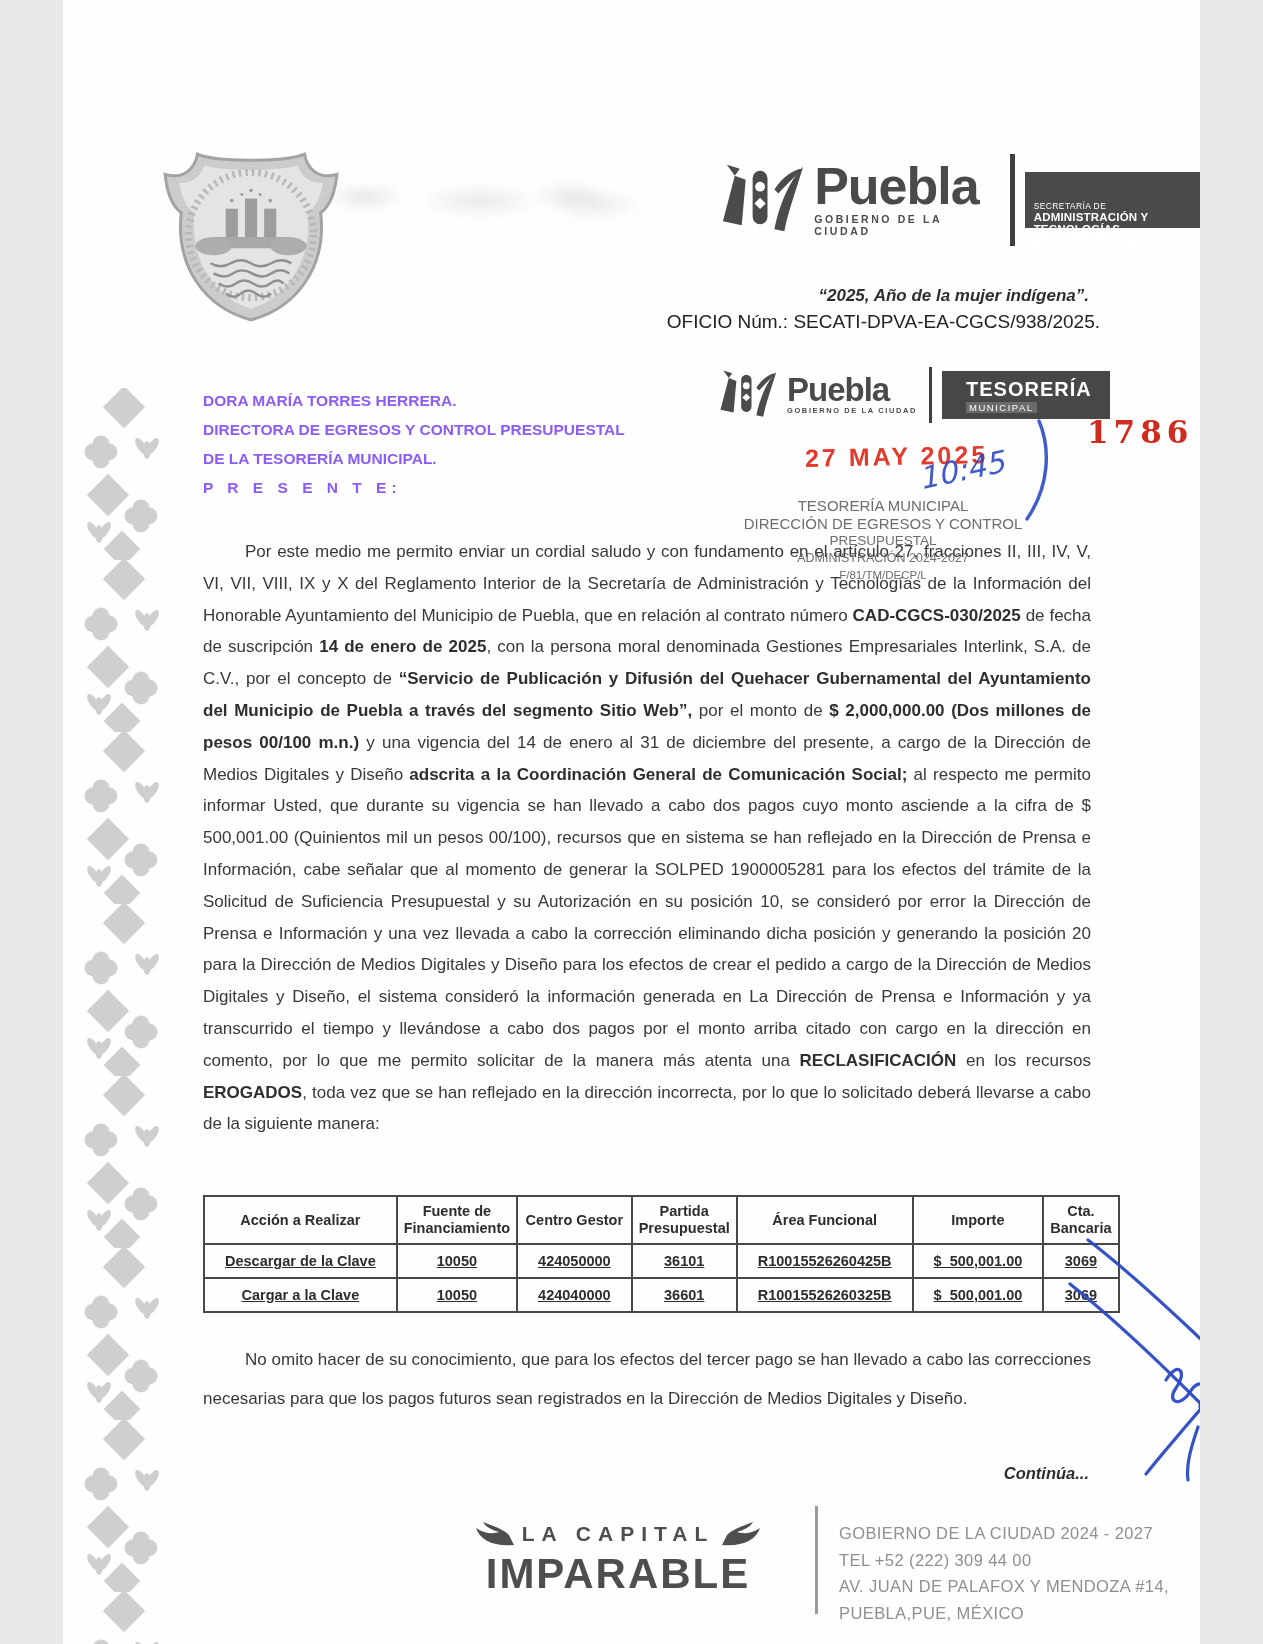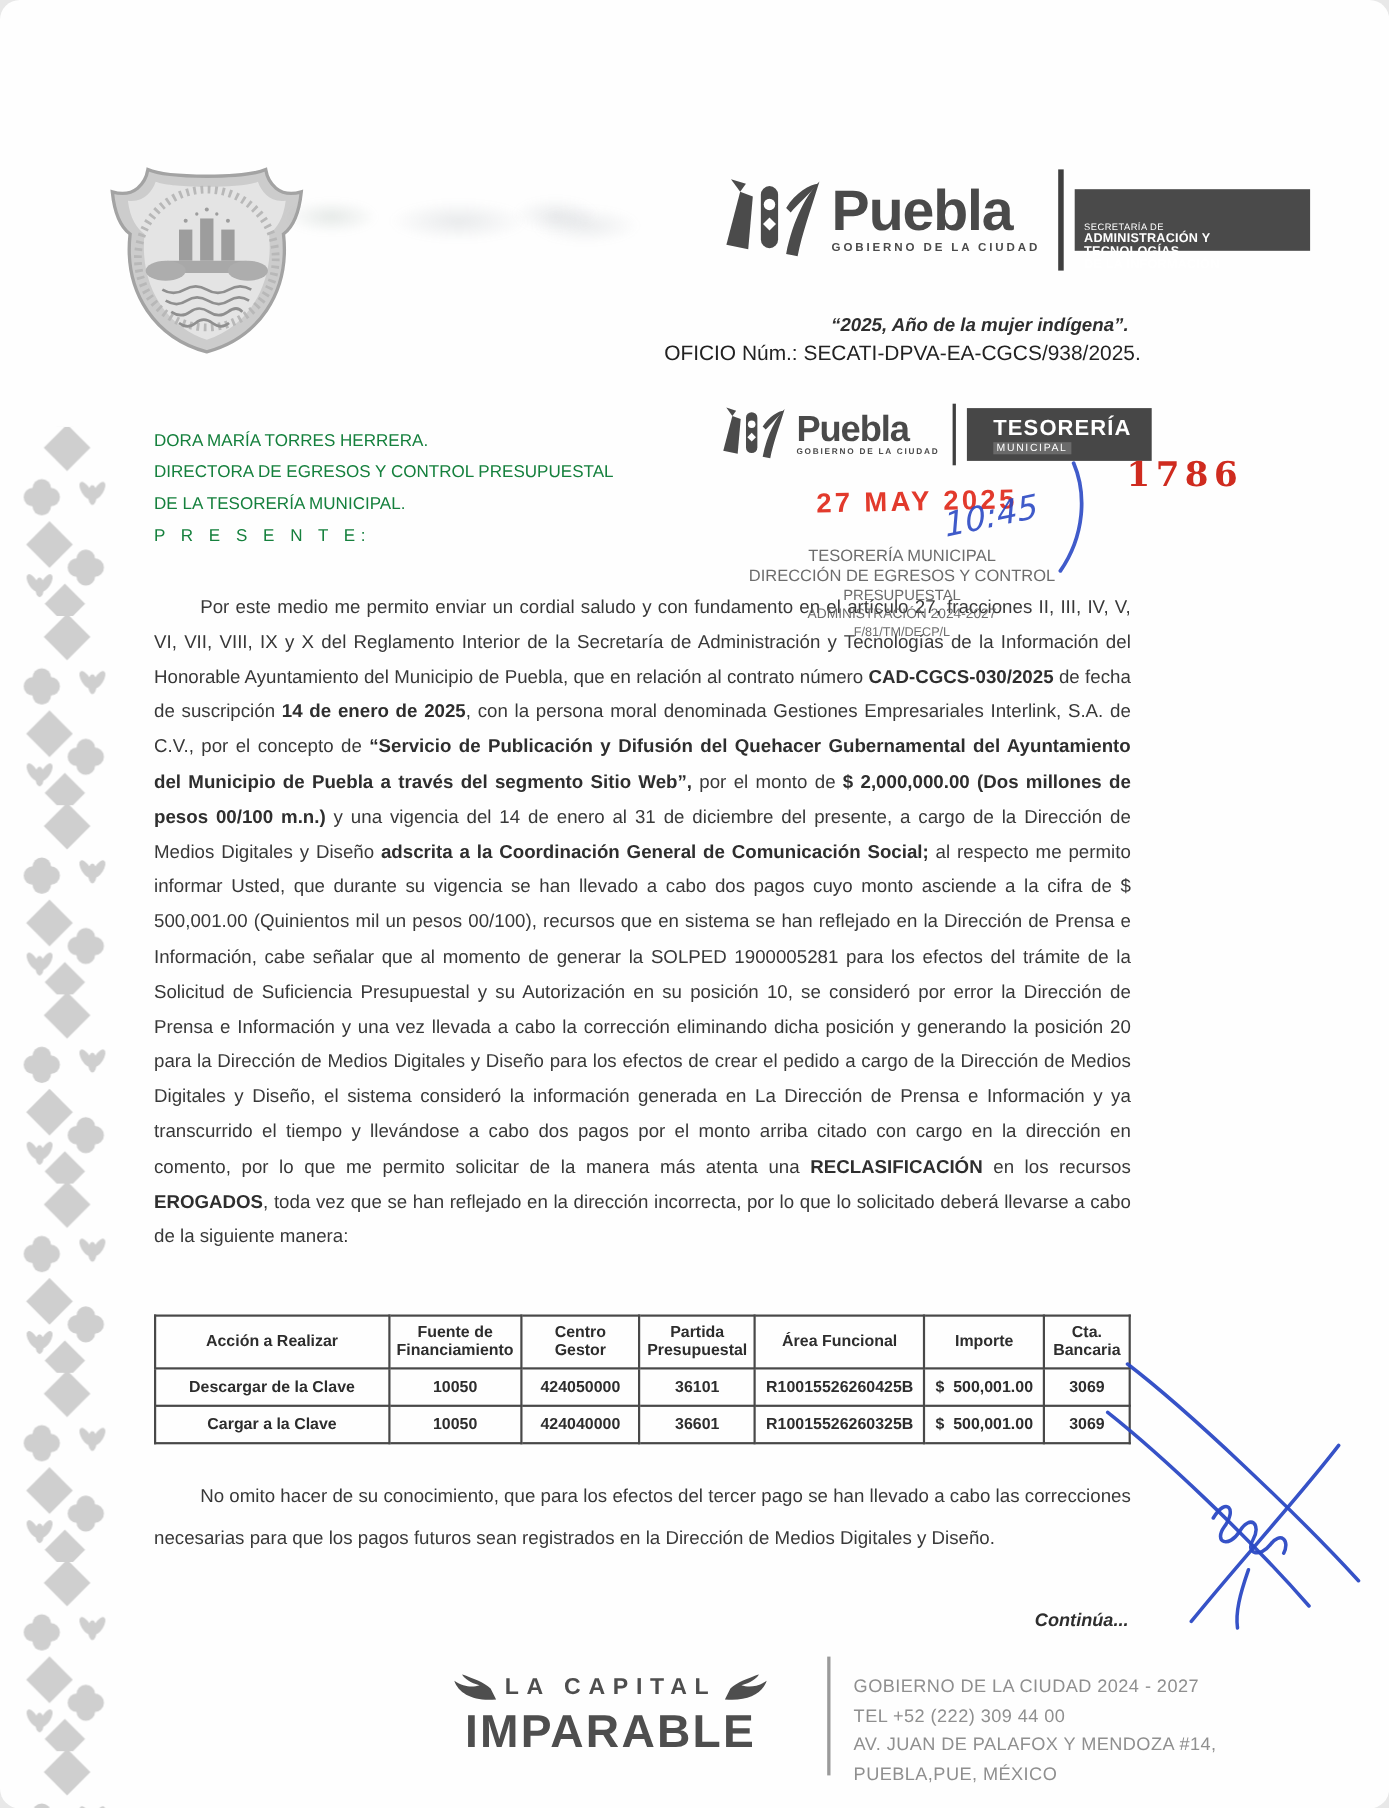--- a/index.html
+++ b/index.html
@@ -1,21 +1,21 @@
 <!DOCTYPE html>
 <html style="--stamp-red: #e23a2c; --folio-red: #cf2b1f; --ink-blue: #2b49c4; --paper: #fefefe; --ink: #383838; --logo-gray: #4a4a4a; --light-gray: #8f8f8f;"><head>
 <meta charset="utf-8">
 <style>
   :root{
     --stamp-red:#e23a2c; --folio-red:#cf2b1f; --ink-blue:#2b49c4;
     --paper:#fefefe; --ink:#383838; --logo-gray:#4a4a4a; --light-gray:#8f8f8f;
   }
   *{box-sizing:border-box;}
   body{margin:0;background:#e8e8e8;font-family:"Liberation Sans",sans-serif;}
-  .page{position:relative;width:1263px;height:1644px;margin:0 auto;background:var(--paper);overflow:hidden;color:var(--ink);border-radius:18px;}
+  .page{position:relative;width:1137px;height:1644px;margin:0 auto;background:var(--paper);overflow:hidden;color:var(--ink);}
   .abs{position:absolute;}
 
   
   .left-pattern{left:16px;top:388px;width:90px;height:1256px;opacity:.85;}
 
   
   .shield{left:92px;top:146px;width:192px;height:180px;}
 
   
   .ghost{left:252px;top:162px;width:330px;height:78px;background:
@@ -37,21 +37,21 @@
   .secati-logo .word{font-size:52px;}
   .secati-logo .subt{font-size:10.5px;letter-spacing:2.6px;margin-top:4px;}
   .secati-logo .logo-bar{width:5px;height:92px;margin-left:6px;}
   .secati-badge{width:214px;height:56px;padding:5px 9px;}
   .secati-badge .l1{font-size:8.5px;letter-spacing:.4px;margin-top:48px;}
   .secati-badge .l2,.secati-badge .l3{font-size:11.5px;font-weight:bold;letter-spacing:.2px;}
 
   .quote-line{left:540px;top:286px;width:486px;text-align:right;font-size:17px;font-weight:bold;font-style:italic;color:#2e2e2e;}
   .oficio-line{left:545px;top:311px;width:492px;text-align:right;font-size:19px;color:#222;}
 
-  .addressee{left:140px;top:386px;font-weight:normal;font-size:15.5px;line-height:29px;color:#15803d;}
+  .addressee{left:140px;top:386px;font-weight:bold;font-size:15.5px;line-height:29px;color:#8b5cf6;}
   .addressee div:nth-child(4){letter-spacing:5px;}
 
   .teso-logo{left:652px;top:360px;height:70px;}
   .teso-logo .icon{width:62px;height:60px;}
   .teso-logo .word{font-size:33px;}
   .teso-logo .subt{font-size:7.5px;letter-spacing:1.6px;margin-top:2px;}
   .teso-logo .logo-bar{width:3px;height:56px;margin-left:2px;}
   .teso-badge{width:168px;height:48px;padding:4px 24px;background:#474747;}
   .teso-badge .l1{font-size:20px;font-weight:bold;letter-spacing:1px;}
   .teso-badge .l2{font-size:9.5px;letter-spacing:1.5px;background:#6a6a6a;align-self:flex-start;padding:0 3px;margin-top:1px;}
@@ -68,21 +68,21 @@
   .stamp-dept div:nth-child(4){font-size:12.5px;}
   .stamp-dept div:nth-child(5){font-size:11.5px;}
 
   .body-par{left:140px;top:536px;width:888px;font-size:17px;line-height:31.8px;text-align:justify;text-indent:42px;color:var(--ink);z-index:1;}
   .body-par .b{font-weight:bold;color:#2e2e2e;}
 
   .doc-table{left:140px;top:1195px;}
   .doc-table table{border-collapse:collapse;width:888px;color:#2d2d2d;}
   .doc-table th,.doc-table td{border:2px solid #484848;text-align:center;font-weight:bold;}
   .doc-table th{font-size:14.5px;height:48px;line-height:1.15;padding:2px 6px;}
-  .doc-table td{font-size:14.5px;height:34px;padding:2px 4px;white-space:pre;}
+  .doc-table td{font-size:14.5px;height:34px;padding:2px 20px;white-space:pre;text-decoration:underline;}
   .doc-table th:nth-child(1){width:218px;}
   .doc-table th:nth-child(2){width:112px;}
   .doc-table th:nth-child(3){width:110px;}
   .doc-table th:nth-child(4){width:105px;margin-left:44px;}
   .doc-table th:nth-child(5){width:155px;}
   .doc-table th:nth-child(6){width:110px;}
   .doc-table th:nth-child(7){width:78px;}
 
   .signature{left:985px;top:1222px;width:278px;height:260px;z-index:4;}
   .signature path{stroke:var(--ink-blue);stroke-width:3.2;fill:none;stroke-linecap:round;opacity:.95;}

